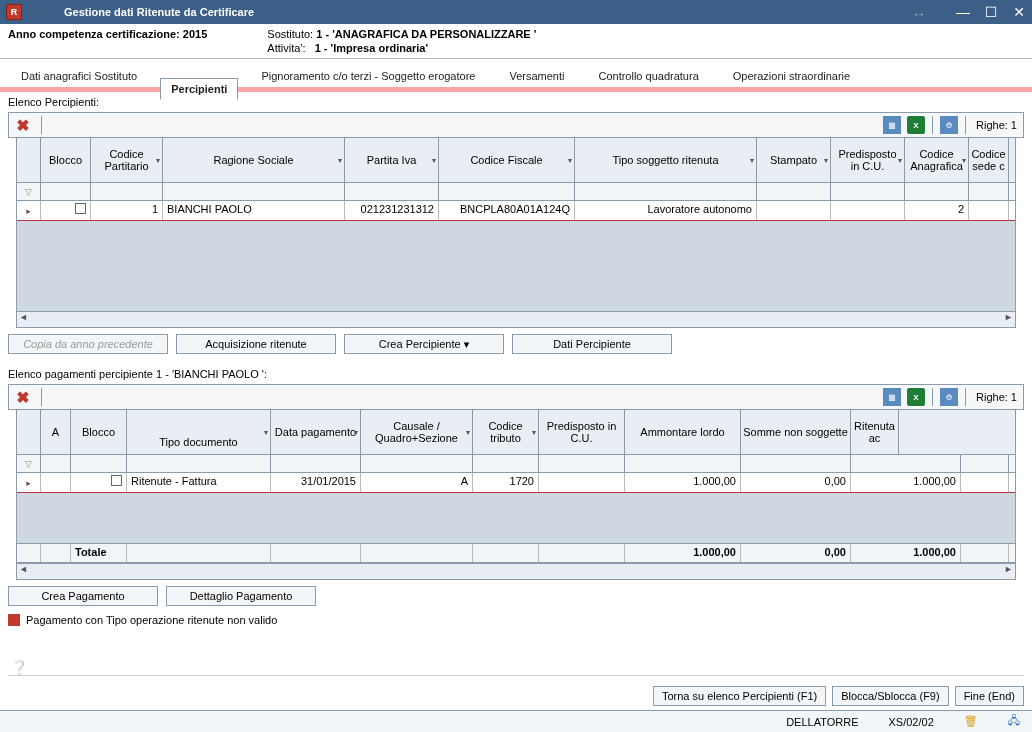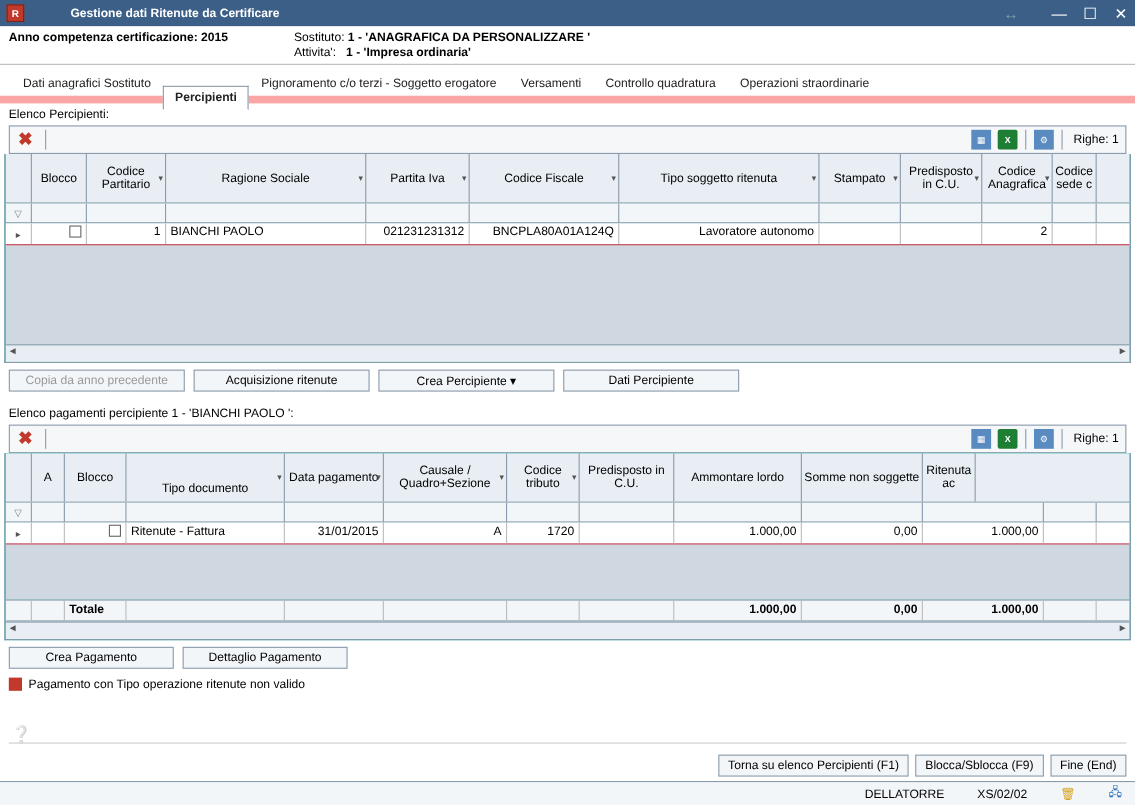--- a/index.html
+++ b/index.html
@@ -7,49 +7,49 @@
 .window { width: 1032px; height: 732px; display: flex; flex-direction: column; }
 .titlebar { background: #3b5f87; color: #fff; height: 24px; display: flex; align-items: center; padding: 0 6px; }
 .titlebar .icon { width: 16px; height: 16px; background: #c0392b; border: 1px solid #7b2418; margin-right: 6px; display:flex;align-items:center;justify-content:center;color:#fff;font-weight:bold;font-size:9px; }
 .titlebar .title { flex: 1; font-weight: bold; margin-left: 36px; }
 .titlebar .winbtns { display: flex; gap: 14px; align-items:center; }
 .titlebar .winbtn { width: 14px; height: 14px; color: #fff; cursor: pointer; display:flex;align-items:center;justify-content:center;font-size:14px;}
 .infobar { background: #fff; border-bottom: 1px solid #bbb; padding: 4px 8px; display:flex; gap:60px; }
 .infobar .left { font-weight: bold; }
 .infobar .right { display:flex;flex-direction:column;gap:2px; }
 .infobar .right b { font-weight: bold; }
-.tabs { display:flex; border-bottom: 7px solid #fca5a5; padding: 6px 0 0 10px; gap:0; flex-wrap:wrap; }
+.tabs { display:flex; border-bottom: 5px solid #fca5a5; padding: 6px 0 0 10px; gap:12px; flex-wrap:wrap; }
 .tab { padding: 4px 10px; border: 1px solid transparent; border-bottom:none; cursor:pointer; color:#222; }
 .tab.active { background:#fff; border:1px solid #8a9bab; border-bottom:1px solid #fff; position:relative; top:13px; font-weight:bold;}
 .section-label { padding: 4px 8px; font-weight:normal; }
 .toolbar { display:flex; align-items:center; border: 1px solid #8a9bab; margin: 0 8px; height: 26px; background:#f5f7f9;}
 .toolbar .del { width: 20px; height:20px; margin:2px 4px; color:#c0392b; cursor:pointer; display:flex;align-items:center;justify-content:center;font-size:16px;font-weight:bold;}
 .toolbar .spacer { flex:1; }
 .toolbar .ticon { width:18px;height:18px; margin:0 3px; cursor:pointer; display:flex;align-items:center;justify-content:center;}
 .toolbar .righe { padding: 0 6px; }
-.grid-wrap { margin: 0 4px; border:1px solid #8a9bab; border-top:none; height: 190px; overflow:hidden; display:flex;flex-direction:column; background:#14b8a6;}
+.grid-wrap { margin: 0 16px; border:1px solid #8a9bab; border-top:none; height: 190px; overflow:hidden; display:flex;flex-direction:column; background:#701a75;}
 .grid-wrap.small { height: 170px; }
 .grid-head { display:flex; background:#e8eef3; border-bottom:1px solid #8a9bab; }
 .gh { border-right:1px solid #8a9bab; text-align:center; padding:6px 2px; font-weight:normal; position:relative; display:flex;flex-direction:column;justify-content:center;align-items:center; height:44px; }
 .gh .dd { position:absolute; right:2px; top:50%; transform:translateY(-50%); font-size:8px; color:#555; cursor:pointer;}
 .grid-filter { display:flex; background:#f3f6f9; border-bottom:1px solid #8a9bab; height:18px; }
 .gf { border-right:1px solid #8a9bab; height:18px; }
 .gf.first { display:flex;align-items:center;justify-content:center;color:#888;font-size:9px;}
 .grid-body { flex:1; overflow:auto; background:#cfd8e0; }
 .grid-row { display:flex; background:#fff; border-bottom:1px solid #b7324a; height:20px; }
 .gc { border-right:1px solid #bbb; padding:2px 4px; overflow:hidden; white-space:nowrap; }
 .gc.center { text-align:right; }
 .gc.right { text-align:right; }
 .grid-row.total { background:#f3f6f9; font-weight:bold; border-top:1px solid #8a9bab; border-bottom:1px solid #8a9bab;}
 .hscroll { height:16px; background:#e8eef3; border-top:1px solid #8a9bab; position:relative; }
 .hscroll::before{content:"◄";position:absolute;left:2px;top:0;font-size:9px;color:#555;}
 .hscroll::after{content:"►";position:absolute;right:2px;top:0;font-size:9px;color:#555;}
 .btnrow { display:flex; gap:8px; margin:6px 8px; }
 .btn { border:1px solid #8a9bab; background:#f3f6f9; padding:2px 10px; min-width:160px; text-align:center; cursor:pointer; height:20px; display:flex;align-items:center;justify-content:center;}
-.btn.disabled { color:#999; cursor:default; }
+.btn.disabled { color:#999; cursor:default;font-style:italic; }
 .legend { display:flex; align-items:center; gap:6px; margin:2px 8px 6px 8px; }
 .legend .sq { width:12px;height:12px;background:#c0392b; }
 .footer-btns { display:flex; justify-content:flex-end; gap:6px; margin: 16px 8px 4px 8px; border-top:1px solid #ccc; padding-top:10px;}
 .footer-btns .btn { min-width:auto; padding:2px 8px; }
 .help-icon { position:absolute; left:10px; color:#2a6dbb; font-size:15px; cursor:pointer;}
 .statusbar { height:22px; border-top:1px solid #8a9bab; background:#f3f6f9; display:flex; align-items:center; justify-content:flex-end; gap:30px; padding:0 12px;}
 .excel{background:#1e7e34;color:#fff;font-size:8px;font-weight:bold;border-radius:2px;}
 .cols{background:#5a8bc0;color:#fff;font-size:8px;}
 .sep{width:1px;height:18px;background:#8a9bab;margin:0 4px;}
 .cbox{width:11px;height:11px;border:1px solid #666;display:inline-block;}

